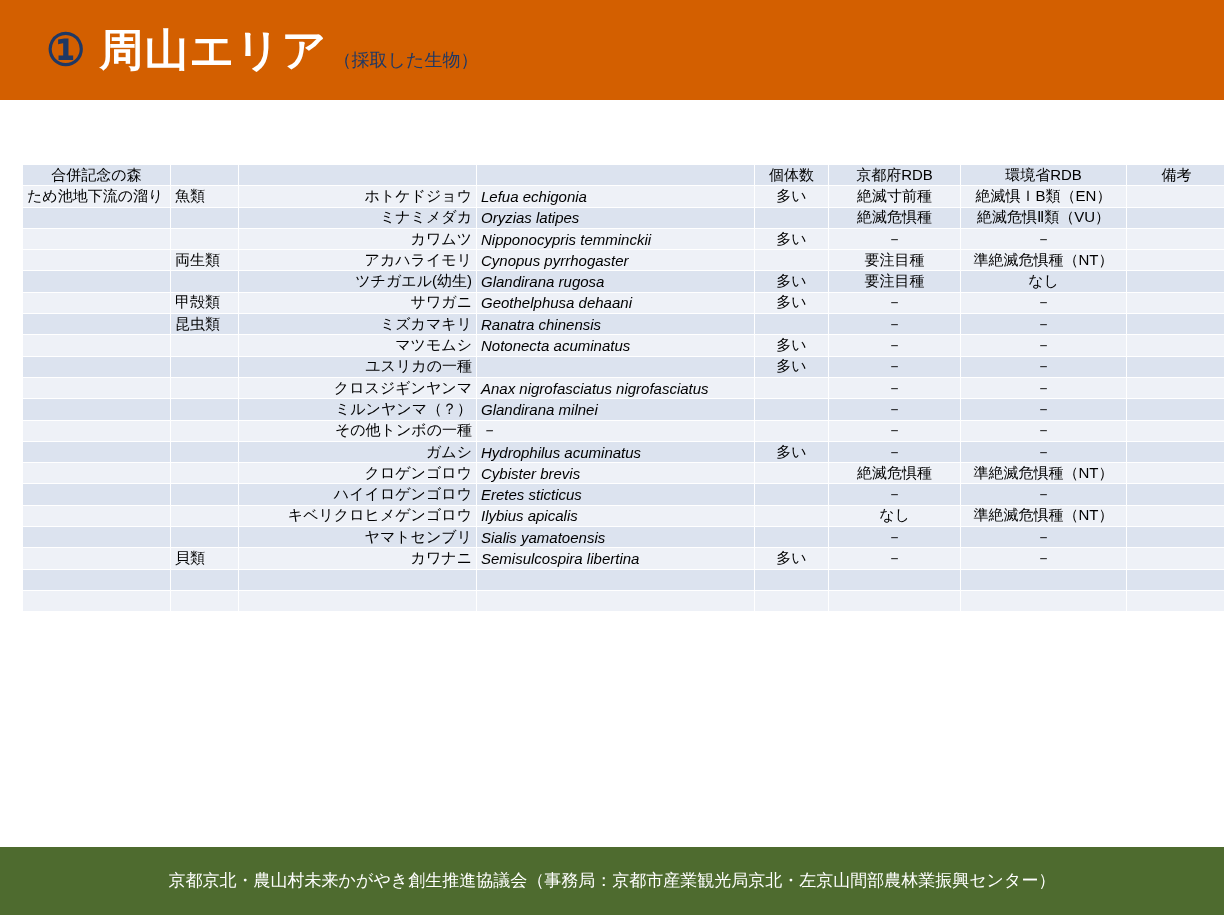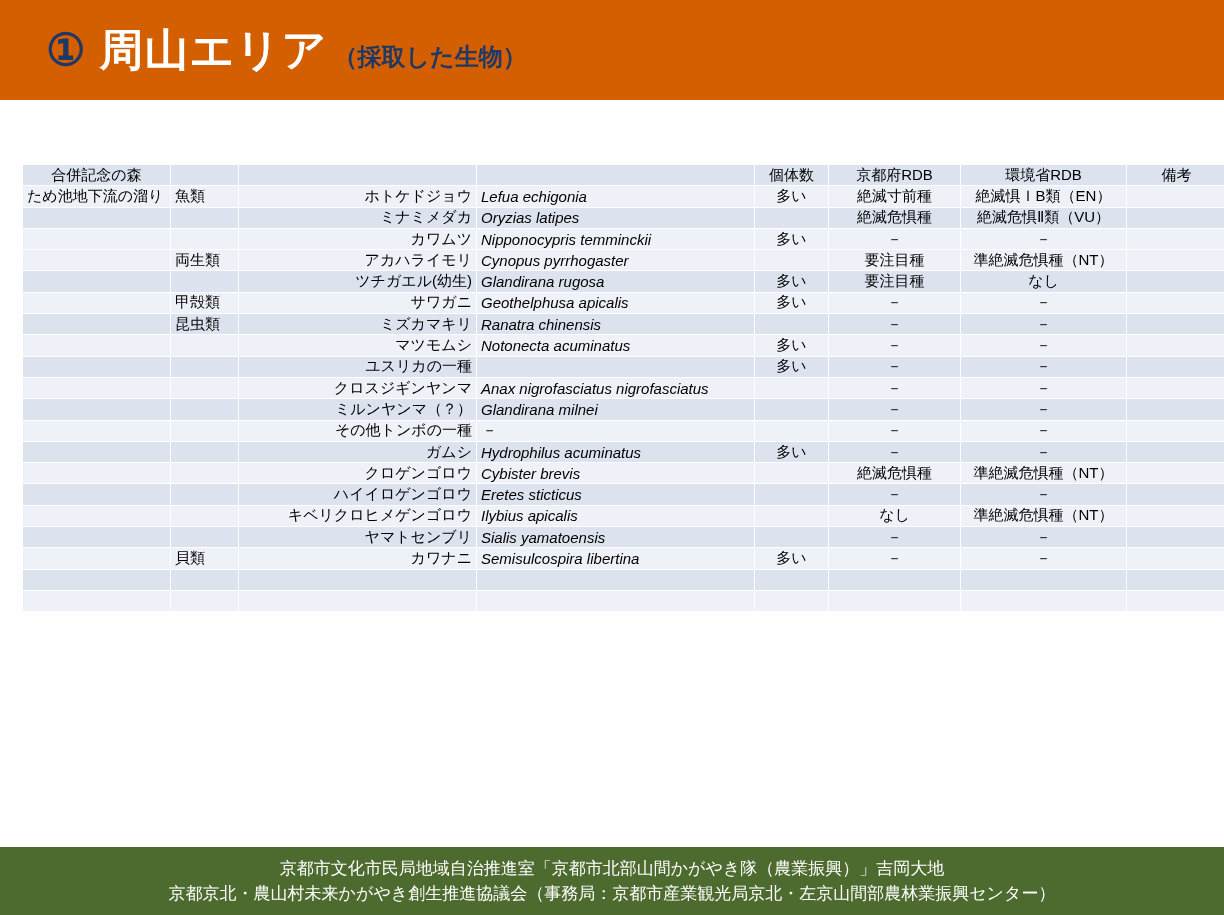--- a/index.html
+++ b/index.html
@@ -41,22 +41,22 @@
   }
   .header-title {
     color: #ffffff;
     font-size: 44px;
     font-weight: bold;
     line-height: 1;
     letter-spacing: 1px;
   }
   .header-sub {
     color: #1f3864;
-    font-size: 24px;
-    font-weight: bold;
+    font-size: 18px;
+    font-weight: normal;
     line-height: 1;
     margin-left: 6px;
     padding-bottom: 3px;
     align-self: flex-end;
     margin-bottom: 28px;
   }
   
   #bio-table {
     position: absolute;
     left: 22px;
@@ -189,21 +189,21 @@
           <td class="c-sname">Glandirana rugosa</td>
           <td class="c-count">多い</td>
           <td class="c-kyoto">要注目種</td>
           <td class="c-env">なし</td>
           <td class="c-note"></td>
         </tr>
         <tr class="rw-b">
           <td class="c-area"></td>
           <td class="c-group">甲殻類</td>
           <td class="c-jname">サワガニ</td>
-          <td class="c-sname">Geothelphusa apicalis</td>
+          <td class="c-sname">Geothelphusa dehaani</td>
           <td class="c-count">多い</td>
           <td class="c-kyoto">－</td>
           <td class="c-env">－</td>
           <td class="c-note"></td>
         </tr>
         <tr class="rw-a">
           <td class="c-area"></td>
           <td class="c-group">昆虫類</td>
           <td class="c-jname">ミズカマキリ</td>
           <td class="c-sname">Ranatra chinensis</td>
@@ -339,17 +339,16 @@
           <td class="c-sname"></td>
           <td class="c-count"></td>
           <td class="c-kyoto"></td>
           <td class="c-env"></td>
           <td class="c-note"></td>
         </tr>
       </tbody>
   </table>
 
   <div class="footer-band">
-    <div class="footer-line1">京都市文化市民局地域自治推進室「京都市北部山間かがやき隊（農業振興）」吉岡大地</div>
     <div class="footer-line2">京都京北・農山村未来かがやき創生推進協議会（事務局：京都市産業観光局京北・左京山間部農林業振興センター）</div>
   </div>
 
 </div>
 
 </body></html>

